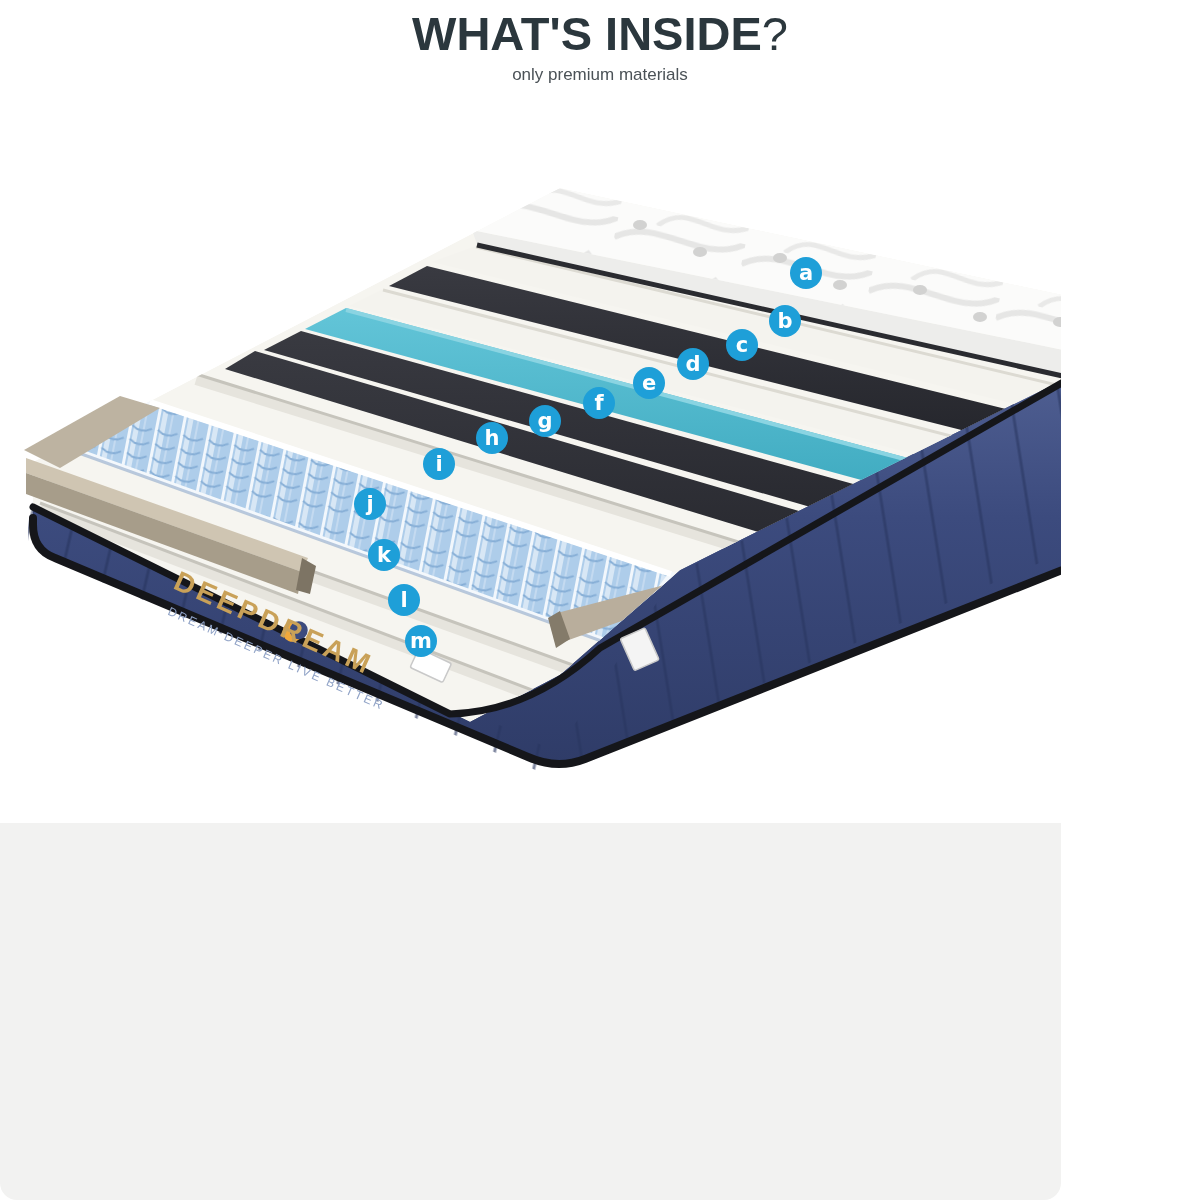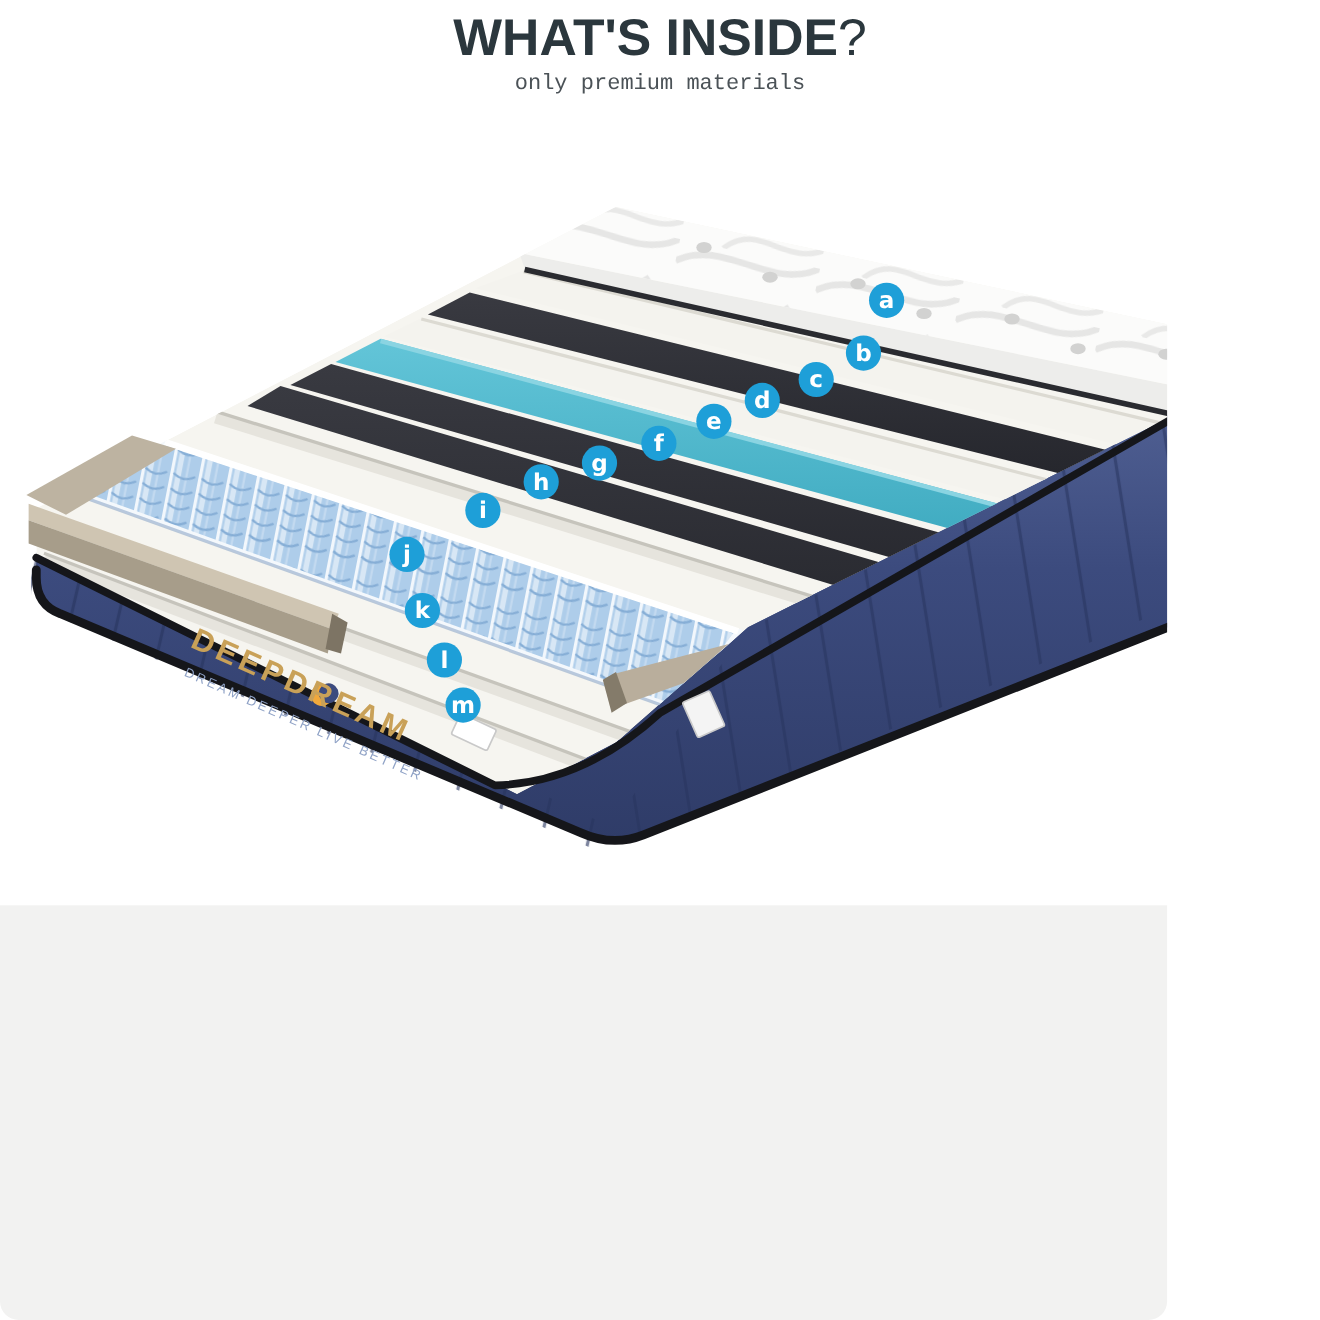--- a/index.html
+++ b/index.html
@@ -2,21 +2,21 @@
 <html><head>
 <meta charset="utf-8">
 <style>
   html,body{margin:0;padding:0;background:#ffffff;}
   .page{position:relative;width:1061px;height:1200px;background:#ffffff;overflow:hidden;
         font-family:"Liberation Sans",sans-serif;border-radius:17px;}
   
   .hdr{position:absolute;top:0;left:0;width:1200px;text-align:center;}
   .hdr h1{margin:6px 0 0 0;font-size:47px;letter-spacing:0px;color:#2b373d;font-weight:700;}
   .hdr h1 .mark{font-weight:400;}
-  .hdr p{margin:4px 0 0 0;font-size:20px;color:#4b5257;font-weight:500;font-family:Liberation Mono, monospace;}
+  .hdr p{margin:4px 0 0 0;font-size:17px;color:#4b5257;font-weight:500;}
   
   .stage{position:absolute;top:150px;left:0;width:1200px;height:650px;}
   .marker{position:absolute;width:32px;height:32px;border-radius:50%;background:#1e9fd8;
           color:#ffffff;font-weight:700;font-size:21px;line-height:32px;text-align:center;
           font-family:"DejaVu Sans","Liberation Sans",sans-serif;}
   
   .legend{position:absolute;top:823px;left:0;width:1200px;height:377px;background:#f2f2f1;}
 </style>
 </head>
 <body>

